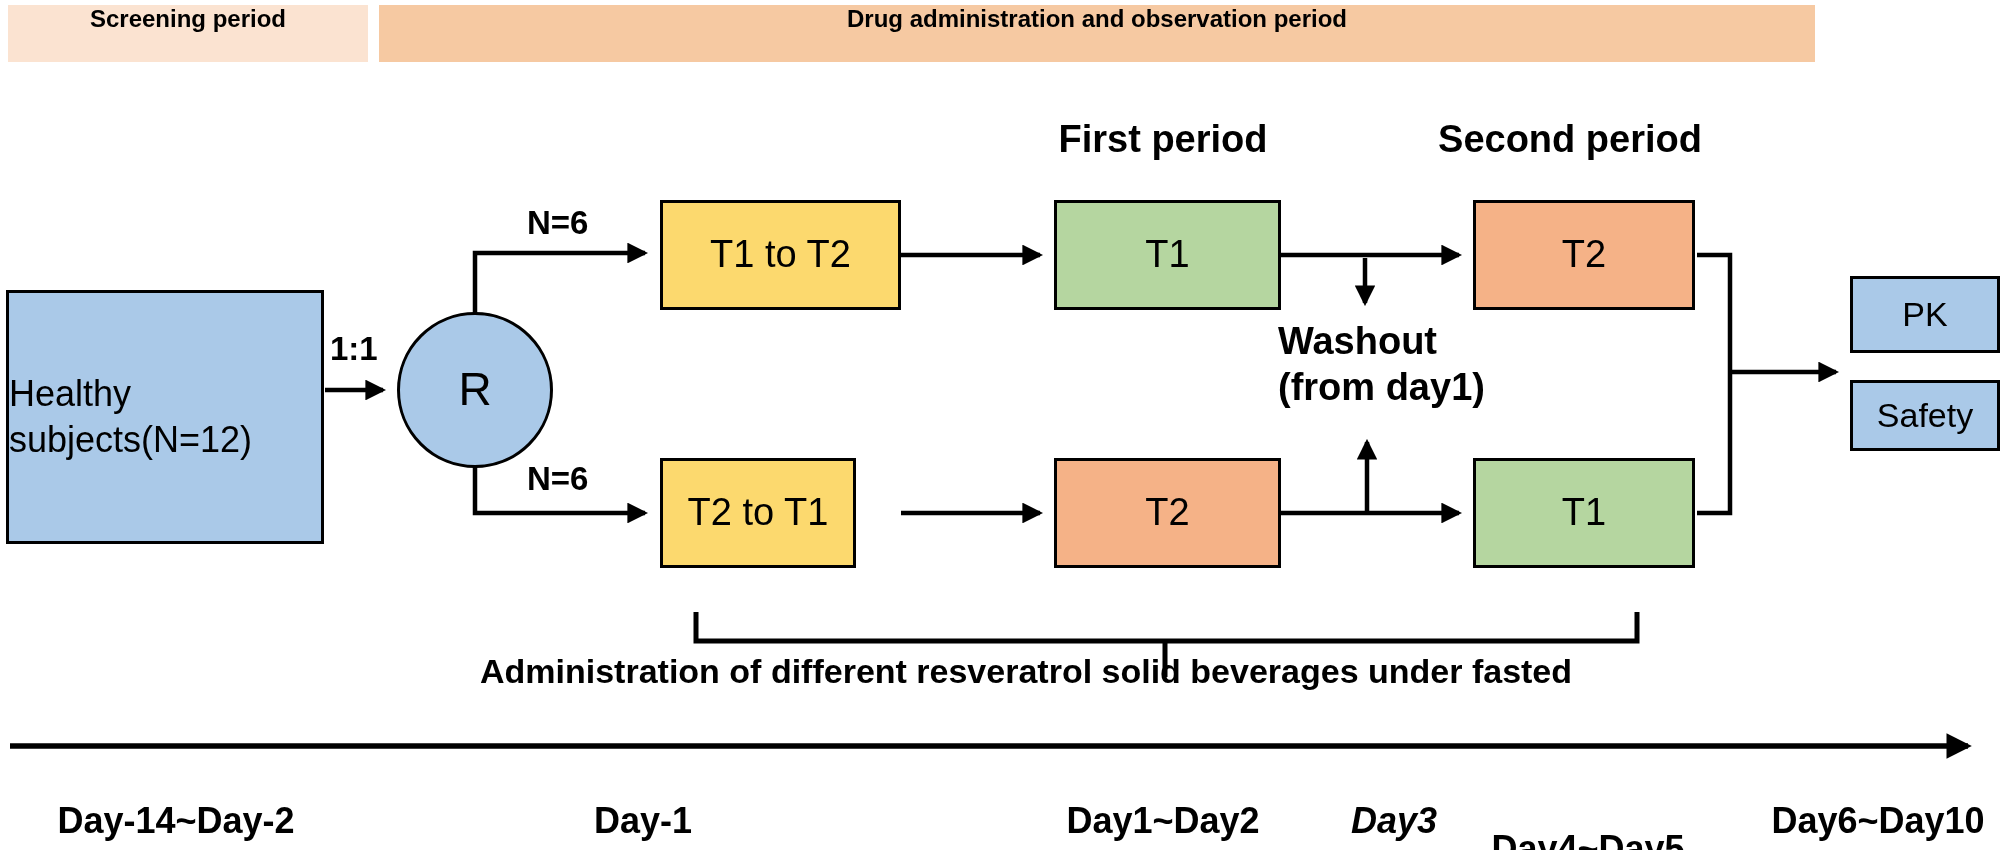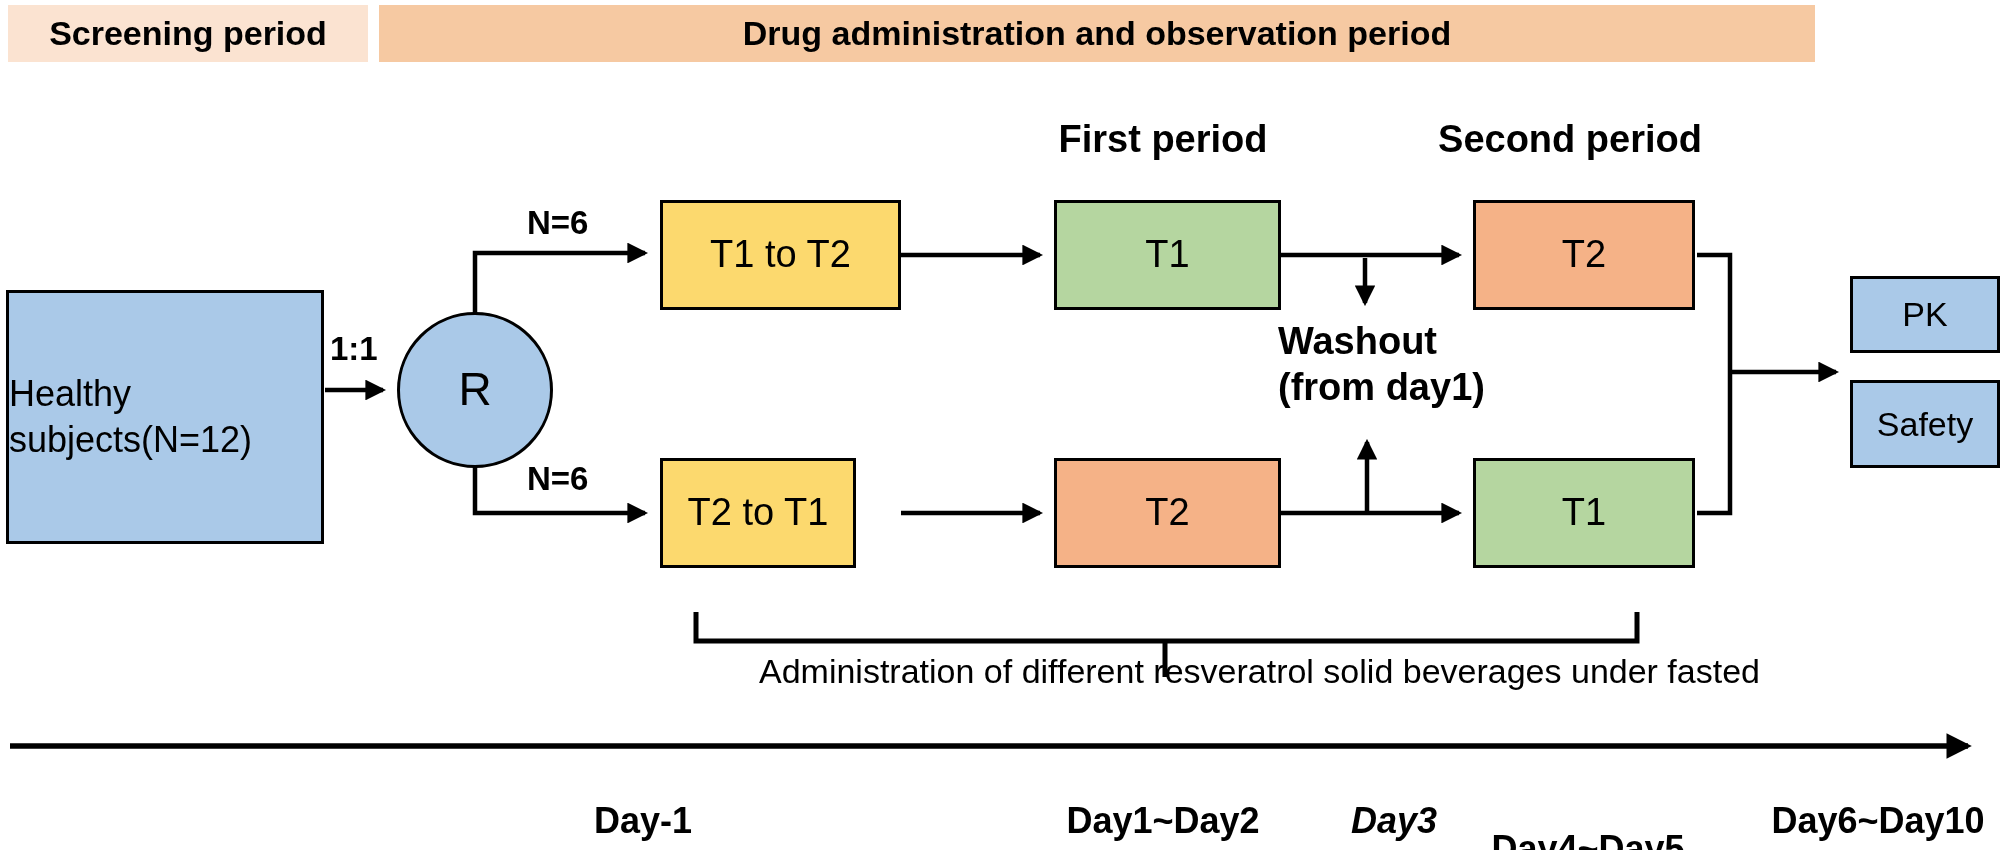--- a/index.html
+++ b/index.html
@@ -4,52 +4,52 @@
 <style>
   html,body{margin:0;padding:0;background:#fff;}
   .canvas{
     position:relative;width:2008px;height:850px;background:#fff;overflow:hidden;
     font-family:"Liberation Sans","DejaVu Sans",sans-serif;color:#000;
   }
   .abs{position:absolute;box-sizing:border-box;}
   svg.overlay{position:absolute;left:0;top:0;width:2008px;height:850px;pointer-events:none;}
 
   
-  .band{display:flex;align-items:center;justify-content:center;font-weight:bold;font-size:34px;}
+  .band{display:flex;justify-content:center;font-weight:bold;font-size:24px;}
   .band-light{left:8px;top:5px;width:360px;height:57px;background:var(--c-band_light,#fbe3d1);}
   .band-dark{left:379px;top:5px;width:1436px;height:57px;background:var(--c-band_dark,#f6c9a2);}
 
   
   .node{border:3px solid #000;display:flex;align-items:center;justify-content:center;
         font-size:38px;line-height:1.2;}
   .blue{background:var(--c-blue,#aac9e8);}
   .yellow{background:var(--c-yellow,#fcd96e);}
   .green{background:var(--c-green,#b5d6a0);}
   .orange{background:var(--c-orange,#f5b287);}
 
   .box-healthy{left:6px;top:290px;width:318px;height:254px;font-size:36px;line-height:1.28;}
   .circle-r{left:397px;top:312px;width:156px;height:156px;border-radius:50%;font-size:46px;}
   .box-seq1{left:660px;top:200px;width:241px;height:110px;}
   .box-seq2{left:660px;top:458px;width:196px;height:110px;}
   .box-p1a{left:1054px;top:200px;width:227px;height:110px;}
   .box-p1b{left:1054px;top:458px;width:227px;height:110px;}
   .box-p2a{left:1473px;top:200px;width:222px;height:110px;}
   .box-p2b{left:1473px;top:458px;width:222px;height:110px;}
   .box-pk{left:1850px;top:276px;width:150px;height:77px;font-size:34px;}
-  .box-safety{left:1850px;top:380px;width:150px;height:88px;font-size:34px;}
+  .box-safety{left:1850px;top:380px;width:150px;height:71px;font-size:34px;}
 
   
   .lbl{font-weight:bold;white-space:nowrap;}
   .lbl-ratio{left:330px;top:330px;font-size:33px;}
   .lbl-n1{left:527px;top:204px;font-size:33px;}
   .lbl-n2{left:527px;top:460px;font-size:33px;}
   .lbl-first{left:1163px;top:118px;font-size:38px;transform:translateX(-50%);}
   .lbl-second{left:1570px;top:118px;font-size:38px;transform:translateX(-50%);}
   .lbl-washout{left:1278px;top:318px;font-size:38px;font-weight:bold;line-height:1.22;text-align:left;}
-  .lbl-admin{left:480px;top:652px;width:1280px;text-align:right;font-weight:normal;font-size:34px;}
+  .lbl-admin{left:480px;top:652px;width:1280px;text-align:left;font-weight:bold;font-size:34px;}
 
   .tl-lbl{top:800px;font-size:36px;font-weight:bold;transform:translateX(-50%);white-space:nowrap;}
   .tl-0{left:176px;} .tl-1{left:643px;} .tl-2{left:1163px;}
   .tl-3{left:1394px;font-style:italic;} .tl-4{left:1588px;margin-top:28px;} .tl-5{left:1878px;}
 </style>
 </head>
 <body>
 
 <div class="canvas">
 
@@ -134,19 +134,20 @@
 
   <div class="abs node blue box-pk">
     <span>PK</span>
   </div>
   <div class="abs node blue box-safety">
     <span>Safety</span>
   </div>
 
   <div class="abs lbl-admin">Administration of different resveratrol solid beverages under fasted</div>
 
+  <div class="abs tl-lbl tl-0">Day-14~Day-2</div>
   <div class="abs tl-lbl tl-1">Day-1</div>
   <div class="abs tl-lbl tl-2">Day1~Day2</div>
   <div class="abs tl-lbl tl-3">Day3</div>
   <div class="abs tl-lbl tl-4">Day4~Day5</div>
   <div class="abs tl-lbl tl-5">Day6~Day10</div>
 
 </div>
 
 </body></html>

